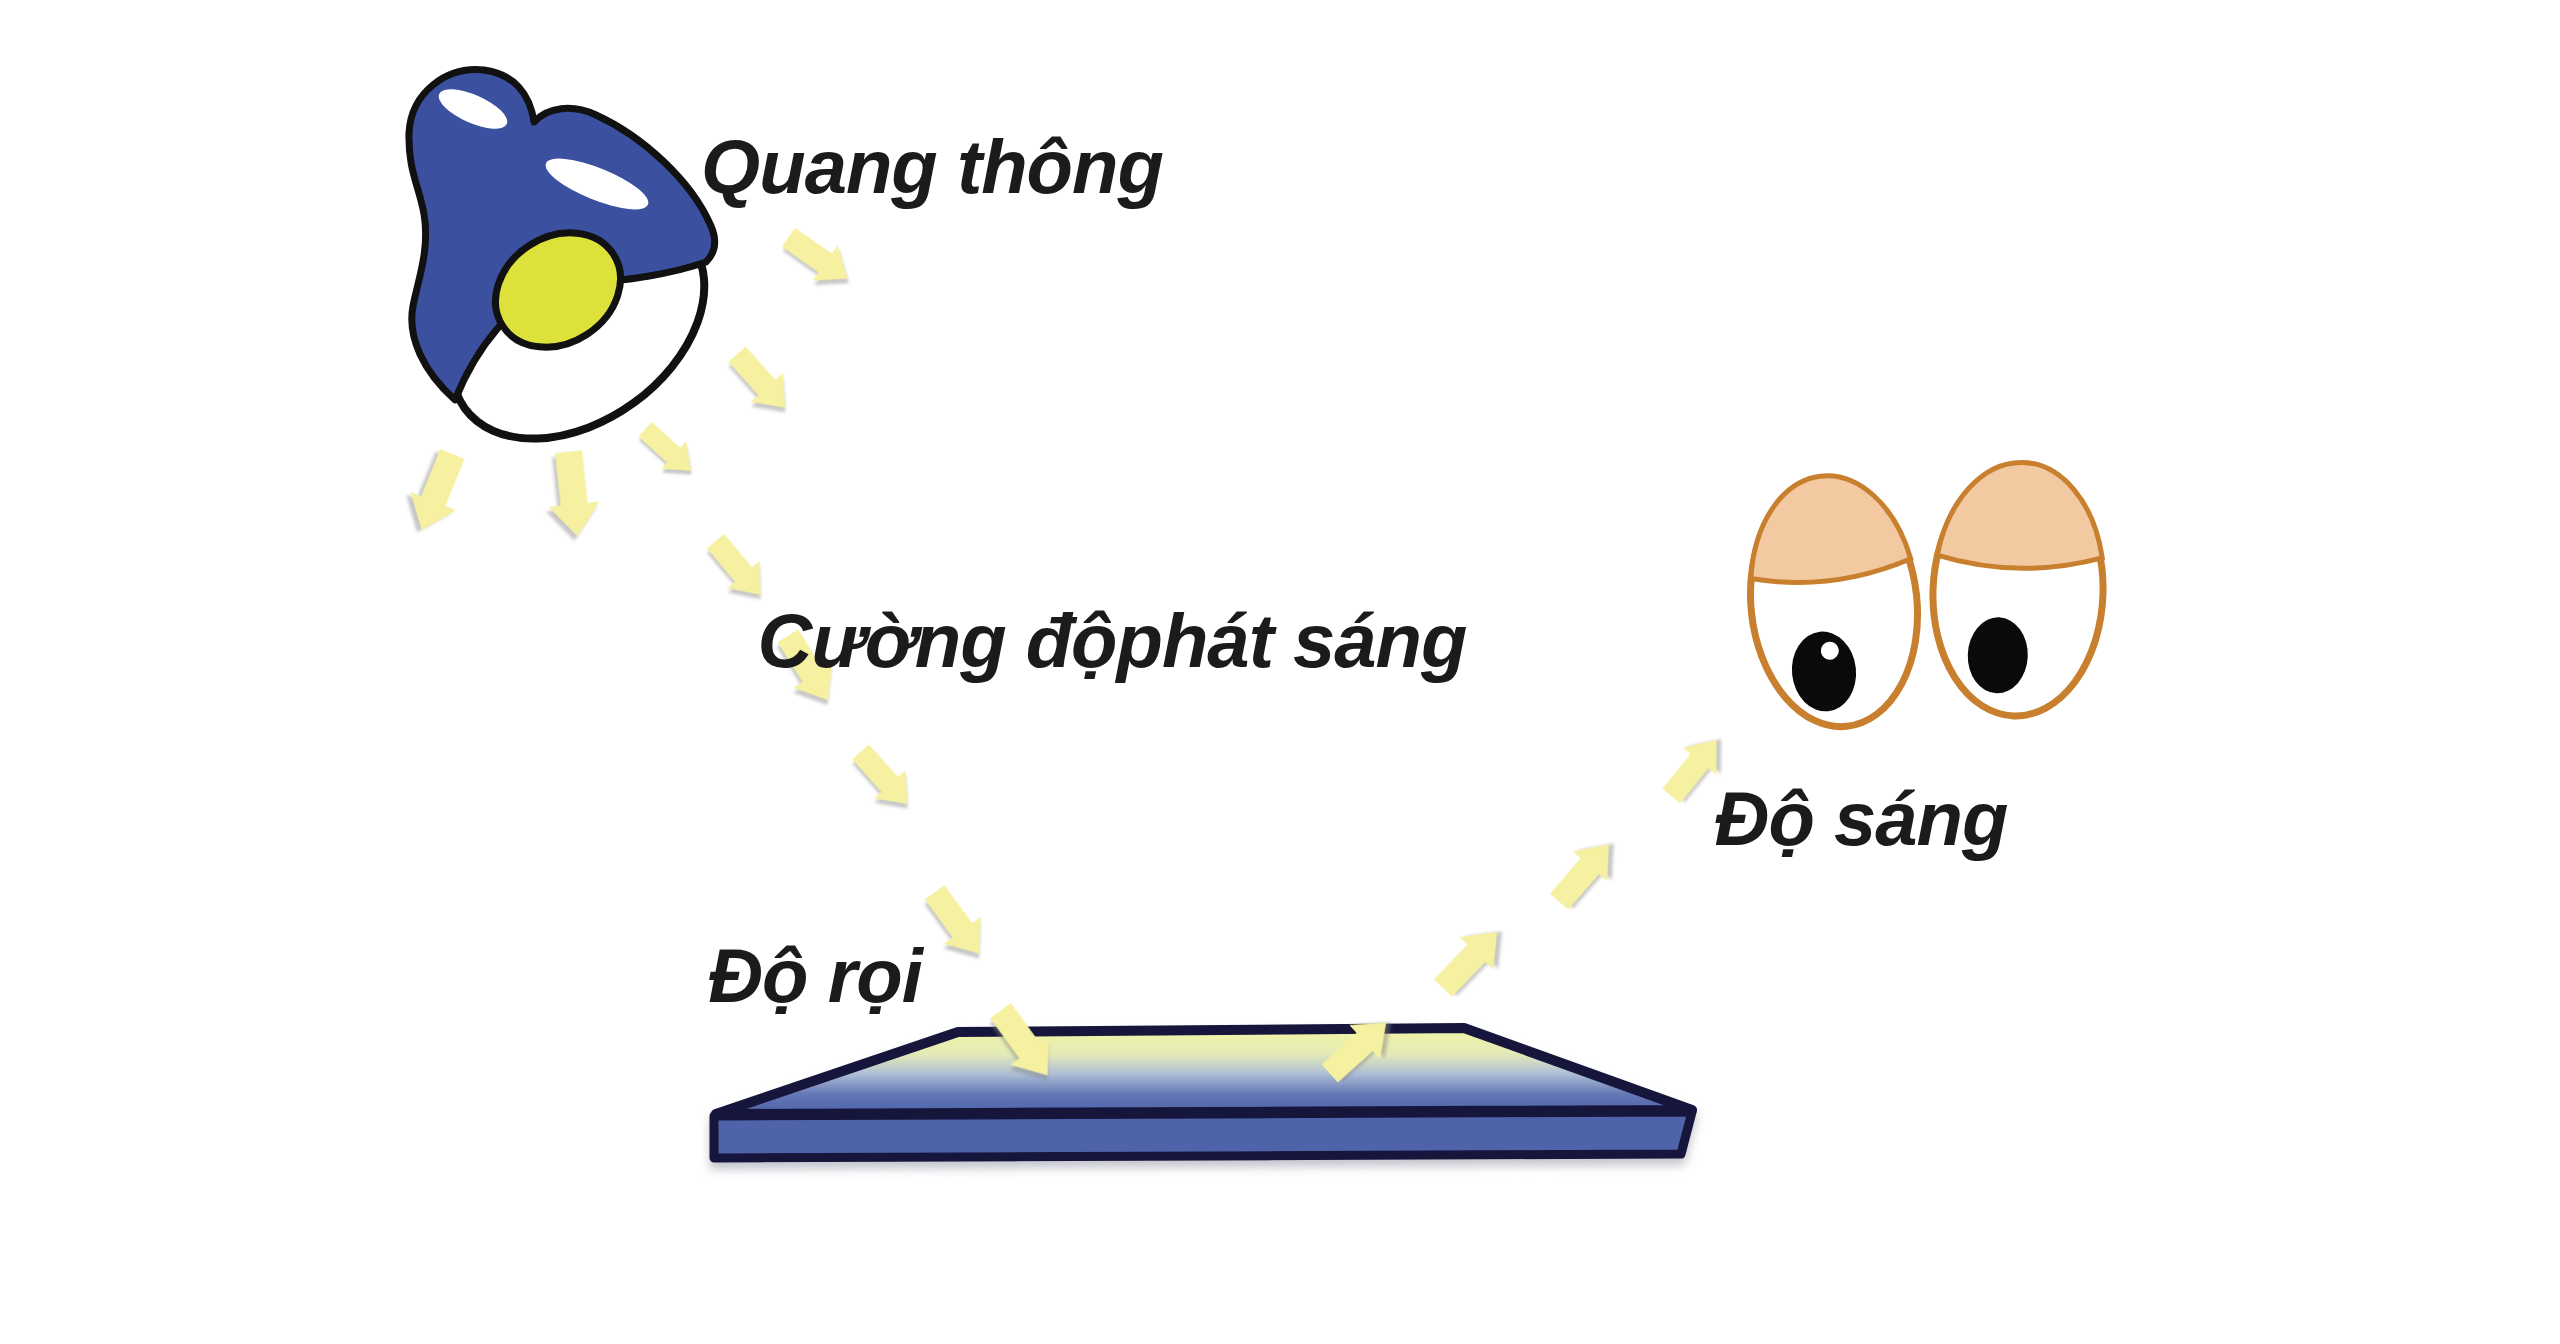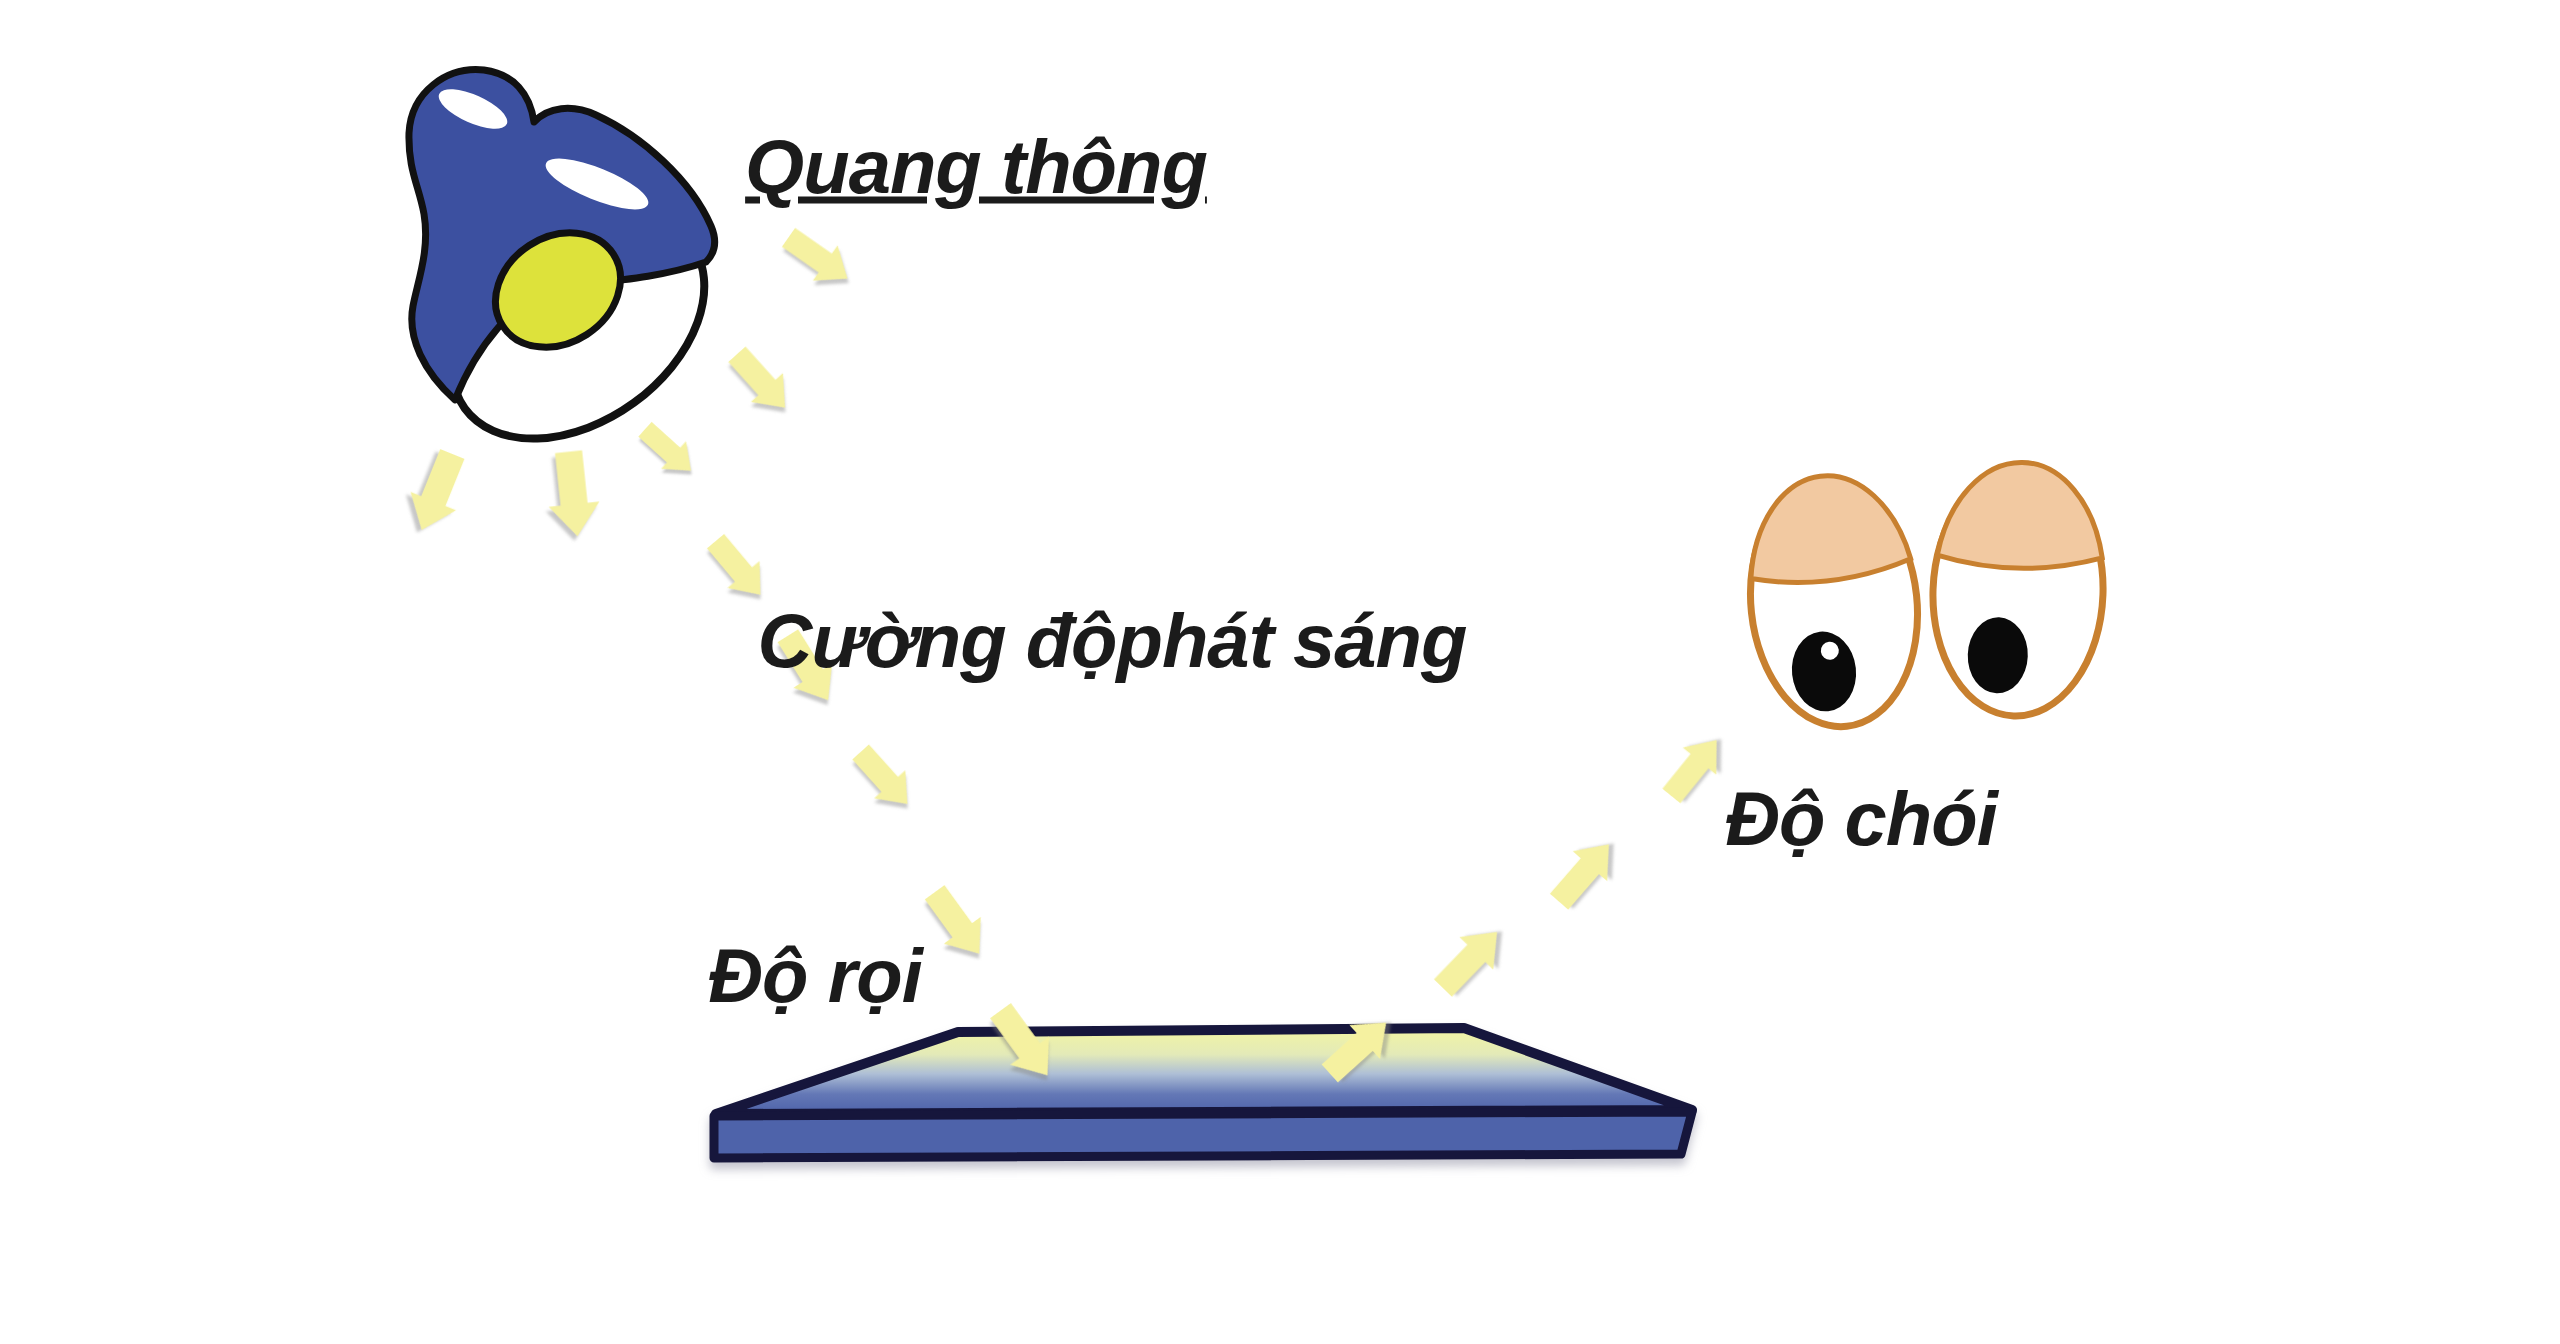--- a/index.html
+++ b/index.html
@@ -14,21 +14,21 @@
   .label{
     position:absolute;
     transform:translate(-50%,-50%);
     font-style:italic;
     font-weight:600;
     font-size:76px;
     letter-spacing:-1px;
     color:var(--text,#1b1b1b);
     white-space:nowrap;
   }
-  .label-quang-thong{left:976px;top:166px;text-decoration:underline;}
+  .label-quang-thong{left:932px;top:166px;}
   .label-cuong-do{left:1112px;top:640px;}
   .label-do-roi{left:815px;top:975px;}
   .label-do-choi{left:1861px;top:818px;}
 
   .arrow{fill:var(--arrow-yellow,#f5f1a0);filter:drop-shadow(-4px 5px 2px rgba(130,130,130,.45));}
   .surface-group{filter:drop-shadow(0 7px 5px rgba(140,140,160,.5));}
   .surf-top{fill:url(#surfGrad);stroke:var(--surface-border,#16163c);stroke-width:10;stroke-linejoin:round;}
   .surf-front{fill:var(--surface-front,#4e63aa);stroke:var(--surface-border,#16163c);stroke-width:9;stroke-linejoin:round;}
   .stop-a{stop-color:var(--surface-glow-top,#f2f4a3);}
   .stop-b{stop-color:#e3eab8;}
@@ -120,14 +120,14 @@
         <ellipse class="eyeball" rx="85" ry="124"></ellipse>
         <path class="lid" d="M -82,-34 A 85,124 0 0 1 83,-37 Q 0,-12 -82,-34 Z"></path>
         <ellipse class="pupil" cx="-18" cy="64" rx="30" ry="38"></ellipse>
       </g>
     </g>
   </svg>
 
   <div class="label label-quang-thong">Quang thông</div>
   <div class="label label-do-roi">Độ rọi</div>
   <div class="label label-cuong-do">Cường độphát sáng</div>
-  <div class="label label-do-choi">Độ chói</div>
+  <div class="label label-do-choi">Độ sáng</div>
 </div>
 
 </body></html>

